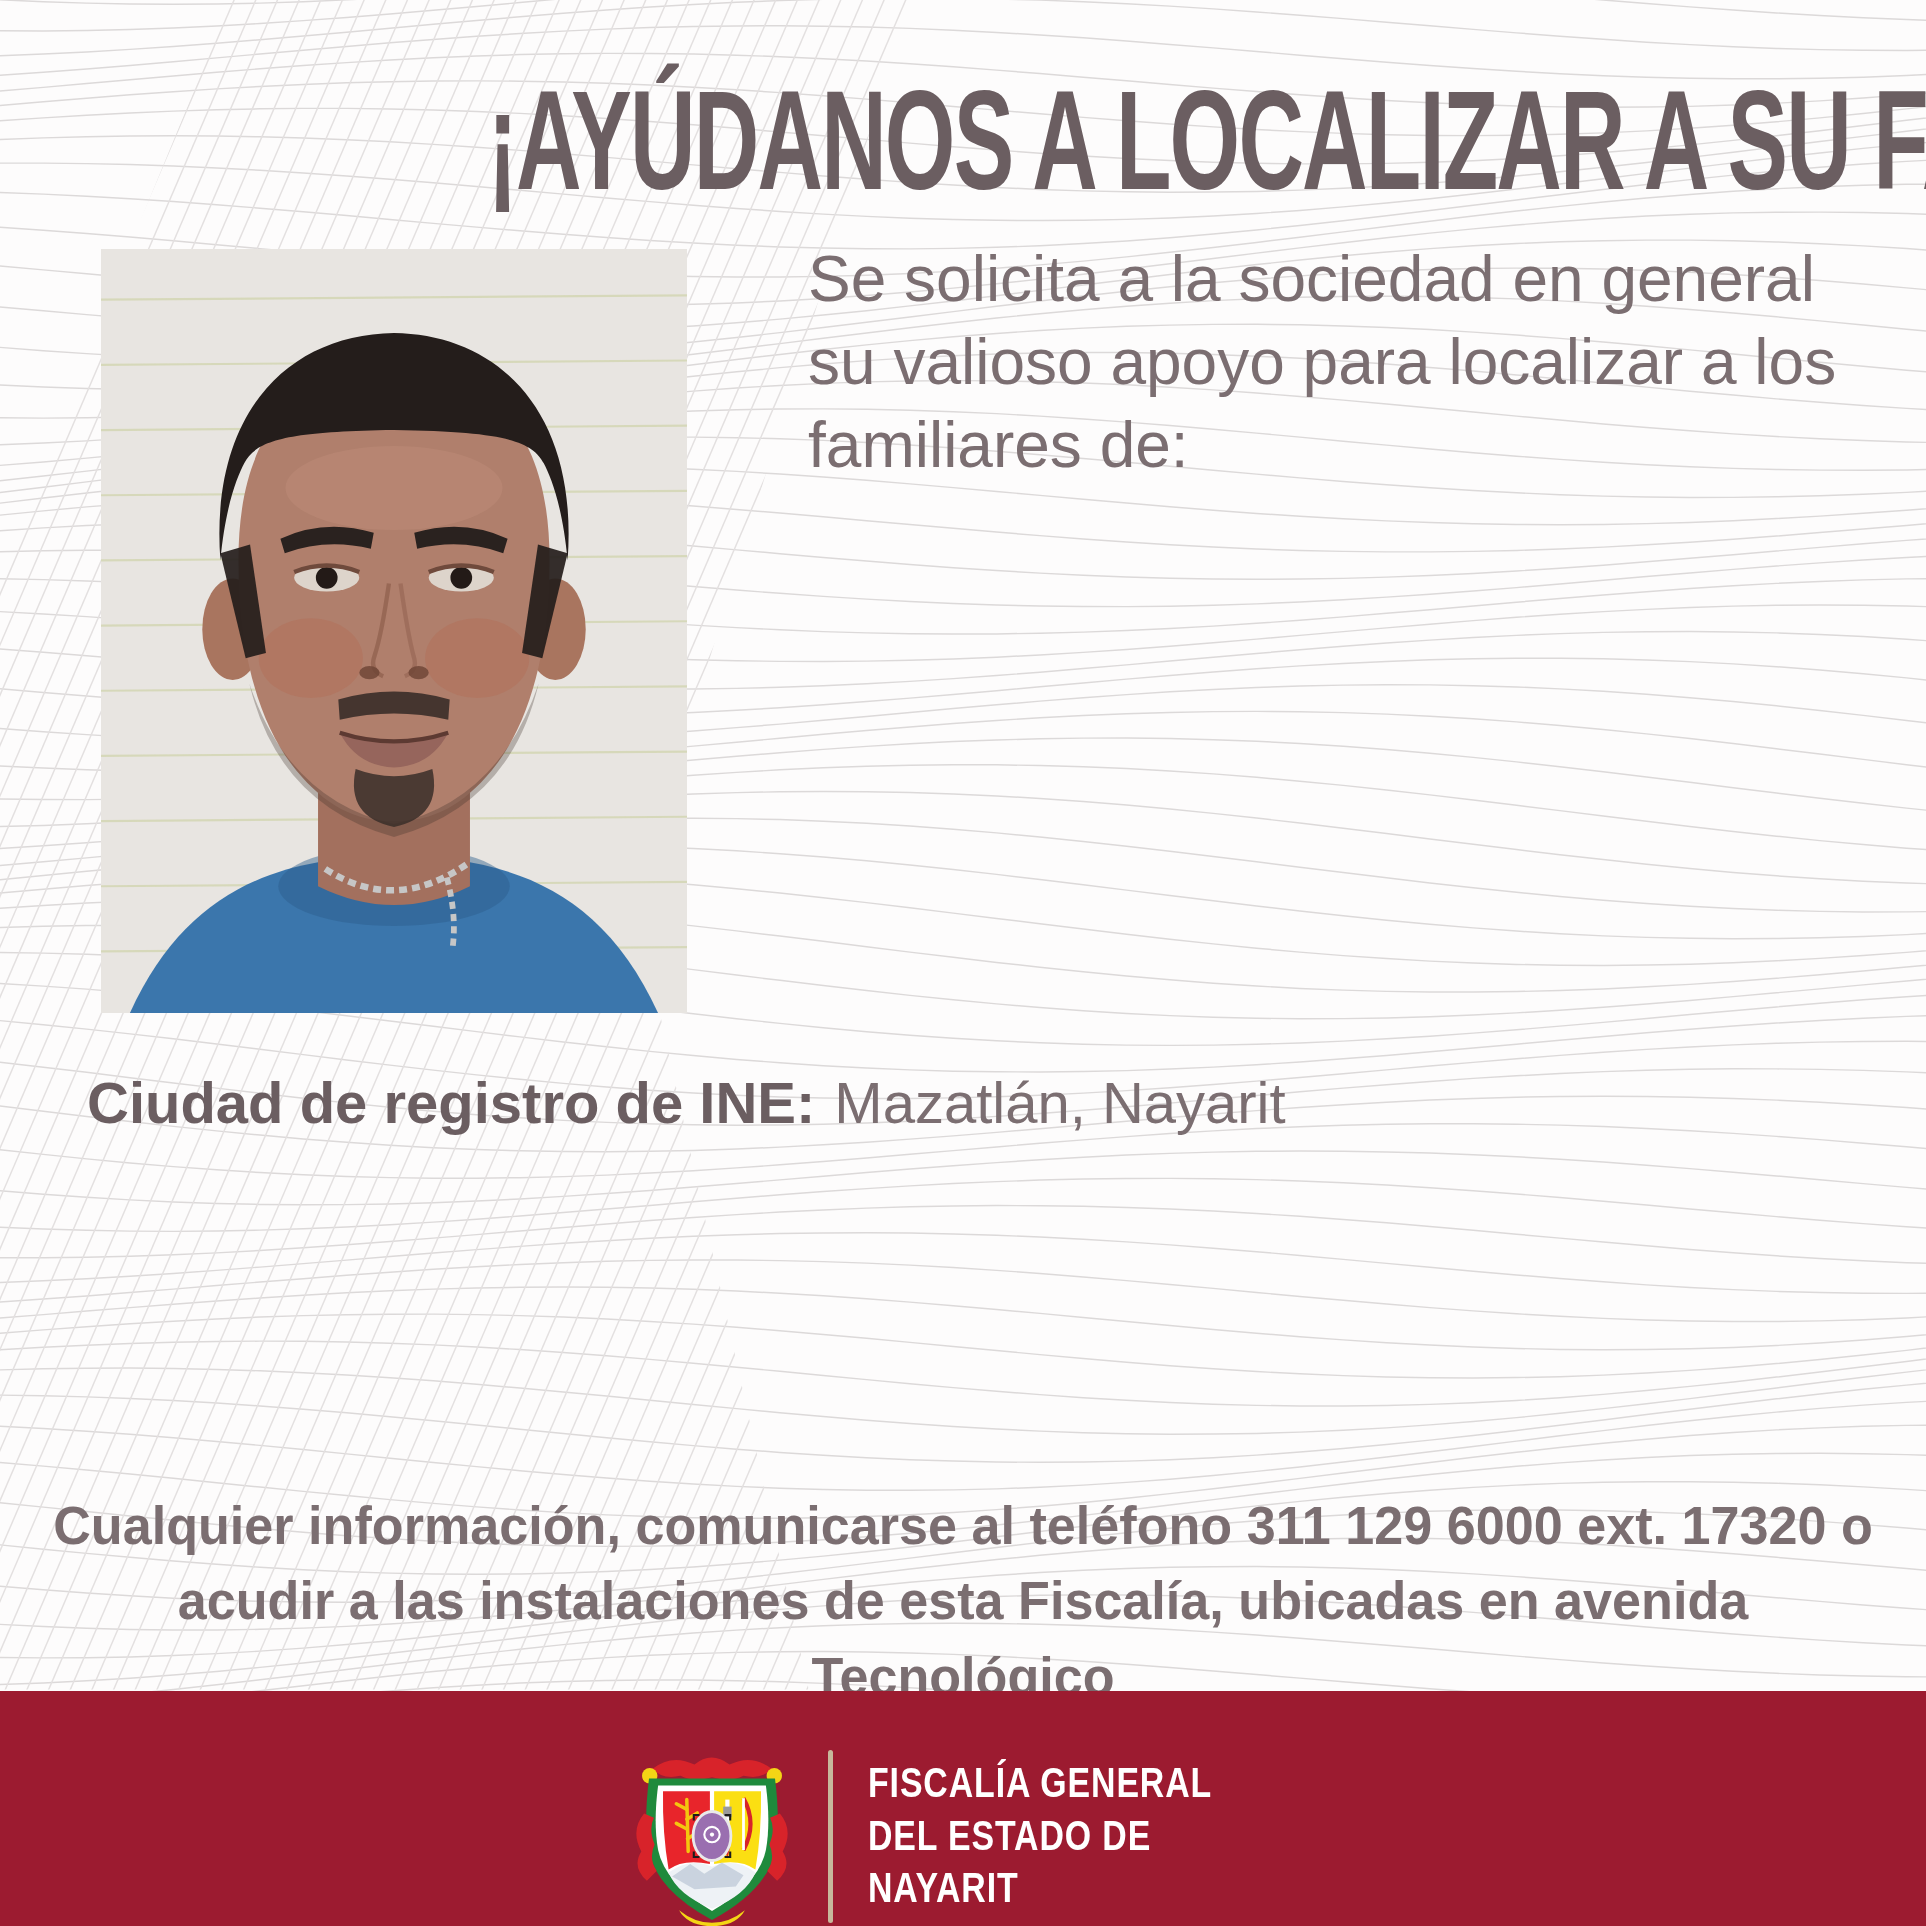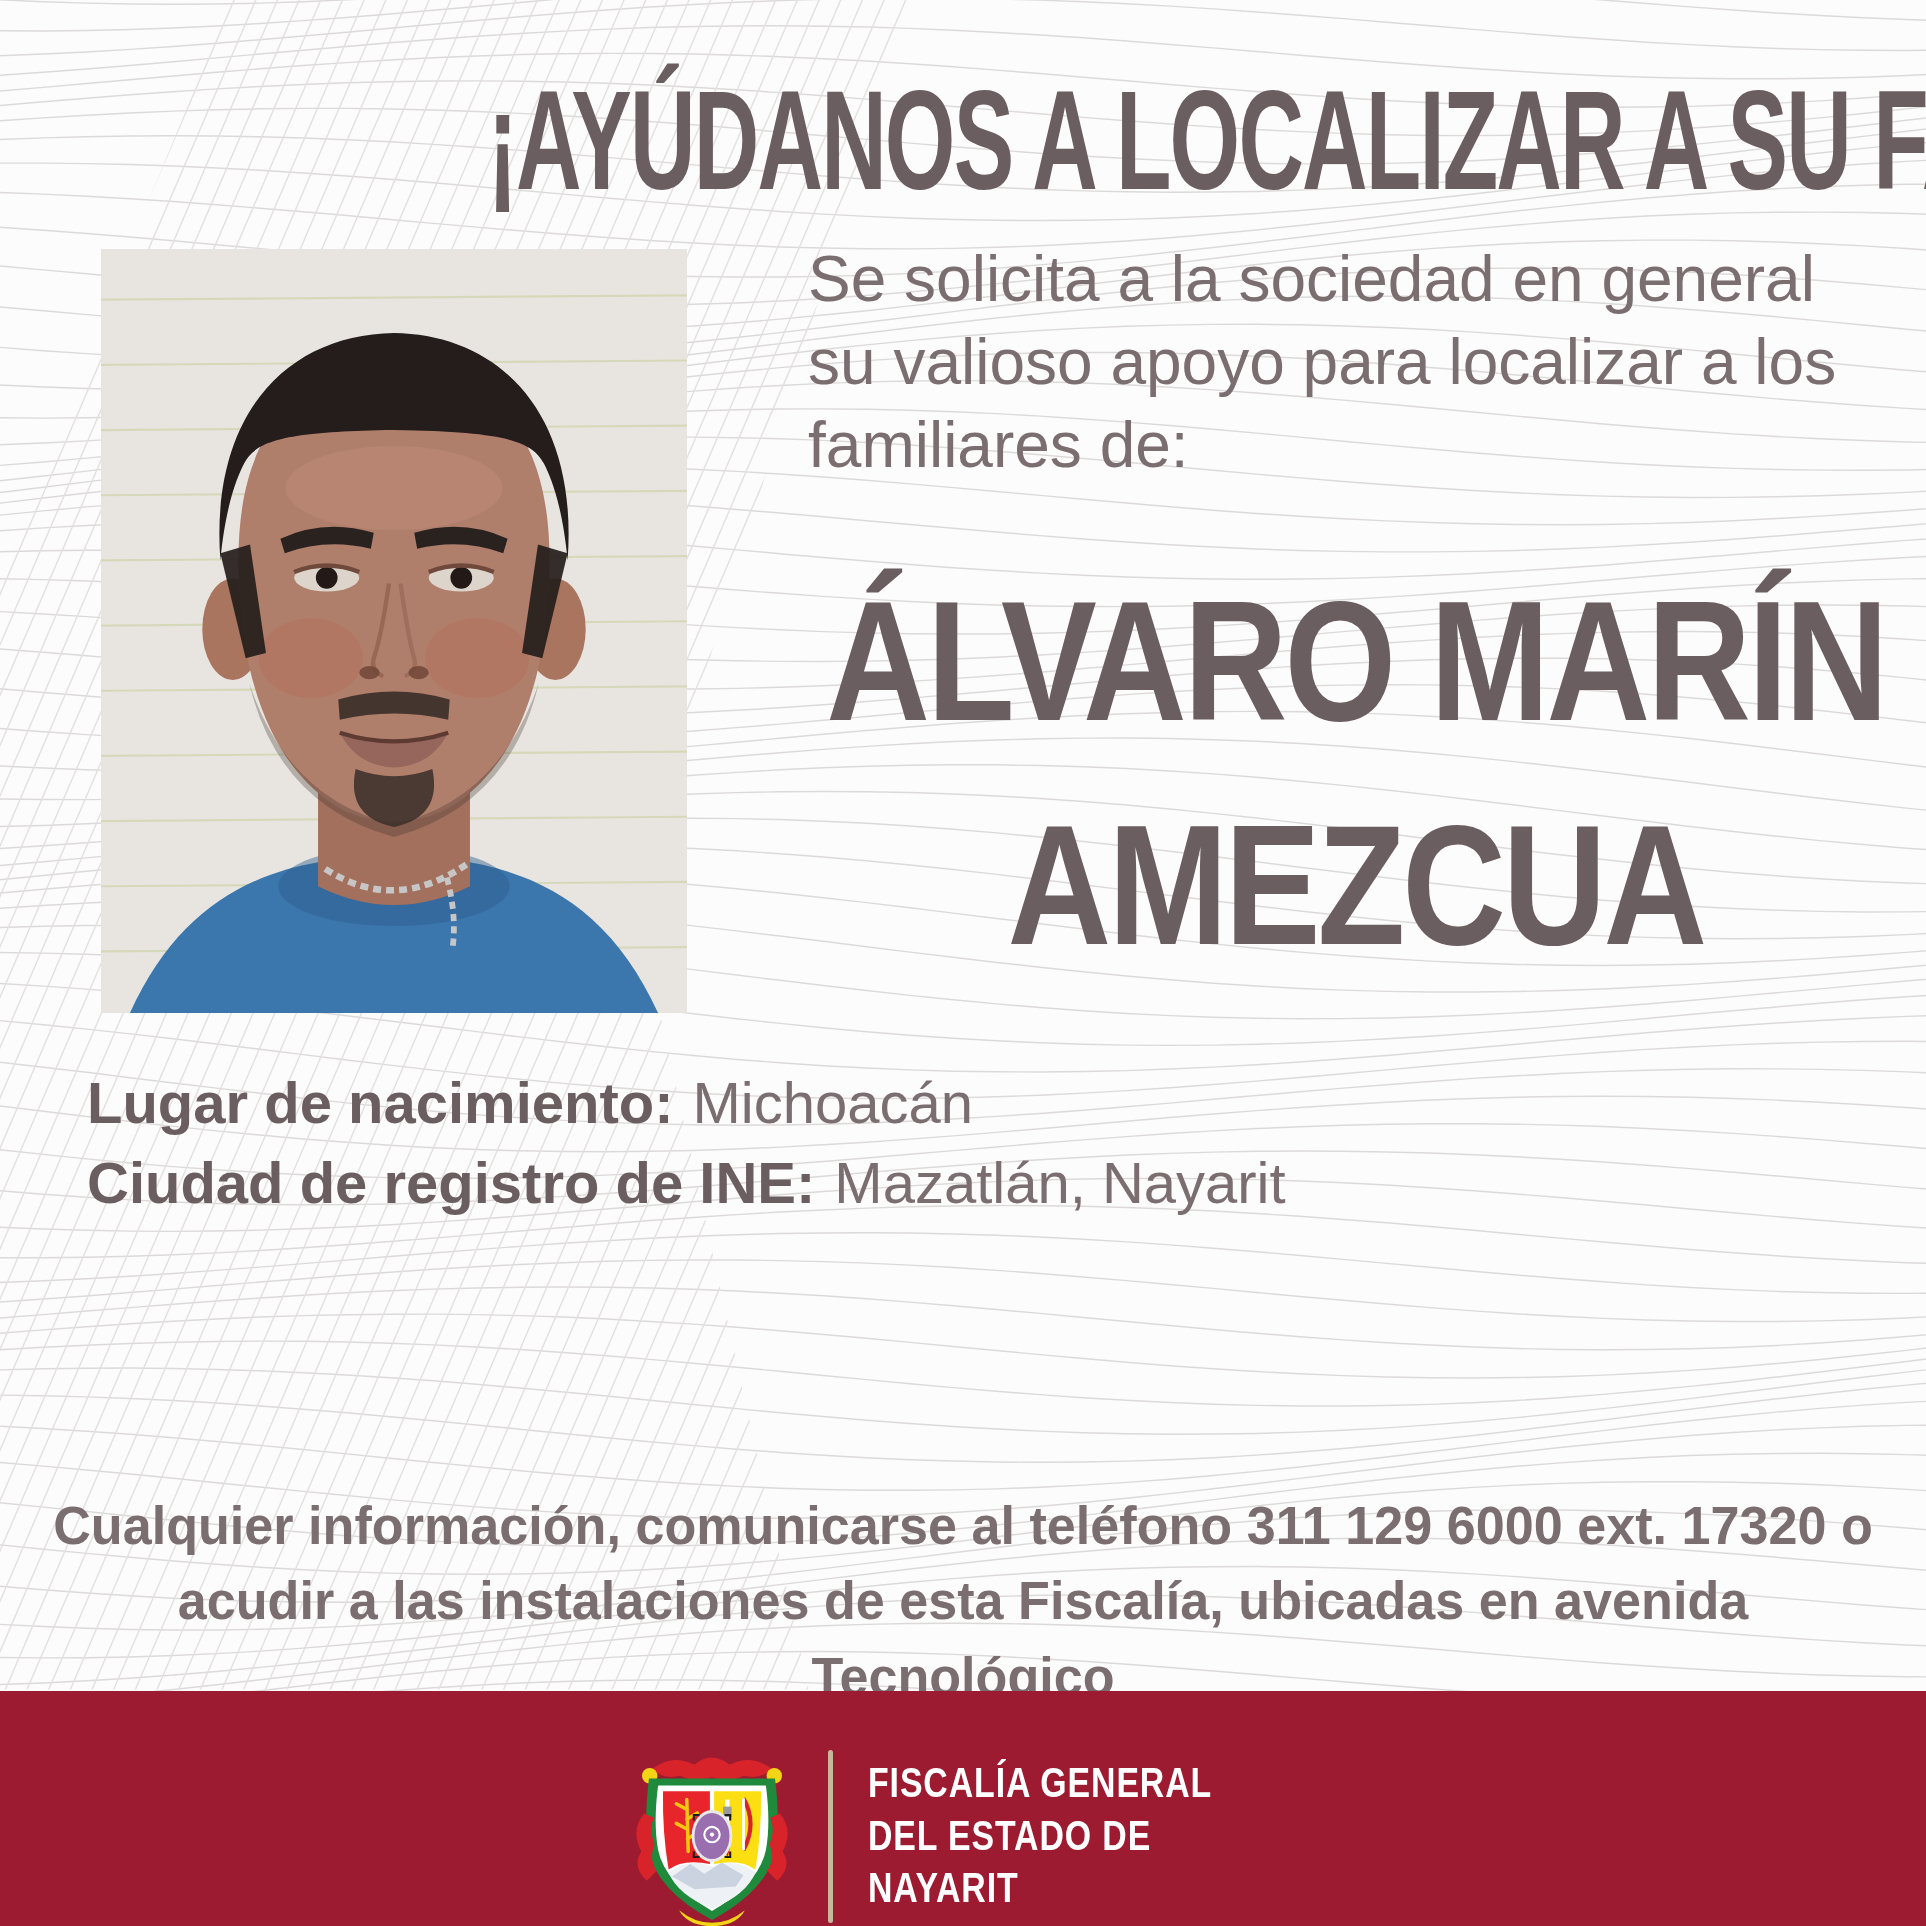--- a/index.html
+++ b/index.html
@@ -303,30 +303,23 @@
       <path d="M330 668 Q 405 690 480 668 Q 456 714 405 716 Q 354 714 330 668 Z" fill="#96655c"></path>
       <path d="M330 668 Q 405 692 480 668" stroke="#5d3a32" stroke-width="6" fill="none"></path>
       <path d="M352 718 Q 405 738 458 718 Q 472 784 405 798 Q 338 784 352 718 Z" fill="#3a2e29" opacity="0.85"></path>
     </svg>
   </div>
 
   <div class="intro"><span class="fit" style="transform: scaleX(1); transform-origin: left top;">Se solicita a la sociedad en general
 su valioso apoyo para localizar a los
 familiares de:</span></div>
 
-  <div class="name">
-    <span class="fit" style="transform: scaleX(0.8448); transform-origin: center top;">
-      <div>ÁLVARO MARÍN</div>
-      <div>AMEZCUA</div>
-    </span>
-  </div>
 
   <div class="details">
     <span class="fit" style="transform: scaleX(1); transform-origin: left top;">
-      <div class="detail-row"><span class="lbl">Lugar de nacimiento:</span><span class="val">Michoacán</span></div>
       <div class="detail-row"><span class="lbl">Ciudad de registro de INE:</span><span class="val">Mazatlán, Nayarit</span></div>
     </span>
   </div>
 
 
   <div class="contact"><span class="fit" style="transform: scaleX(0.9836); transform-origin: center top;">Cualquier información, comunicarse al teléfono 311 129 6000 ext. 17320 o
 acudir a las instalaciones de esta Fiscalía, ubicadas en avenida Tecnológico
 número 3200, colonia Ciudad Industrial, C.P. 63173, Tepic, Nayarit.</span></div>
 
   <footer class="banner">

